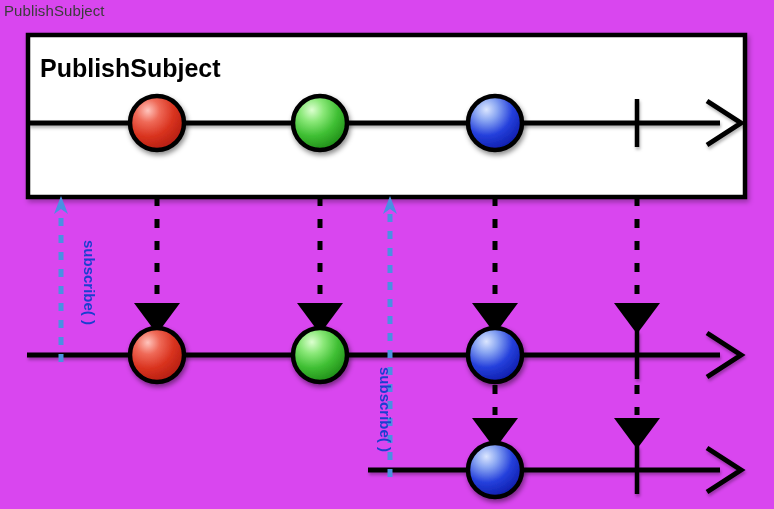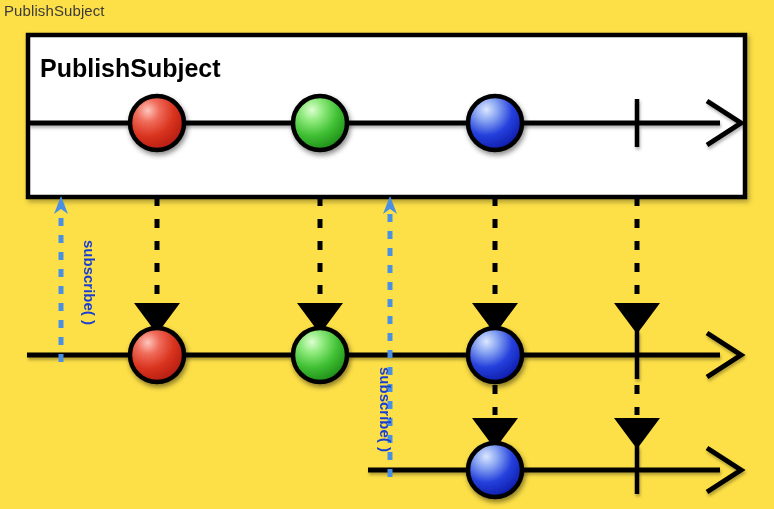--- a/index.html
+++ b/index.html
@@ -37,21 +37,21 @@
     left: 0;
     top: 0;
     width: 774px;
     height: 509px;
     display: block;
   }
 </style>
 </head>
 <body>
 
-<div id="diagram-root" style="background: #fde047;">
+<div id="diagram-root" style="background: #d946ef;">
 
   <div class="caption">PublishSubject</div>
 
   <svg id="canvas-svg" viewBox="0 0 774 509" xmlns="http://www.w3.org/2000/svg">
     <defs>
       <filter id="dropShadow" x="-60%" y="-60%" width="240%" height="240%">
         <feDropShadow dx="1.5" dy="3" stdDeviation="2.6" flood-color="#000000" flood-opacity="0.45"></feDropShadow>
       </filter>
       <filter id="lineShadow" x="-30%" y="-200%" width="160%" height="500%">
         <feDropShadow dx="1" dy="2.5" stdDeviation="1.8" flood-color="#000000" flood-opacity="0.30"></feDropShadow>

